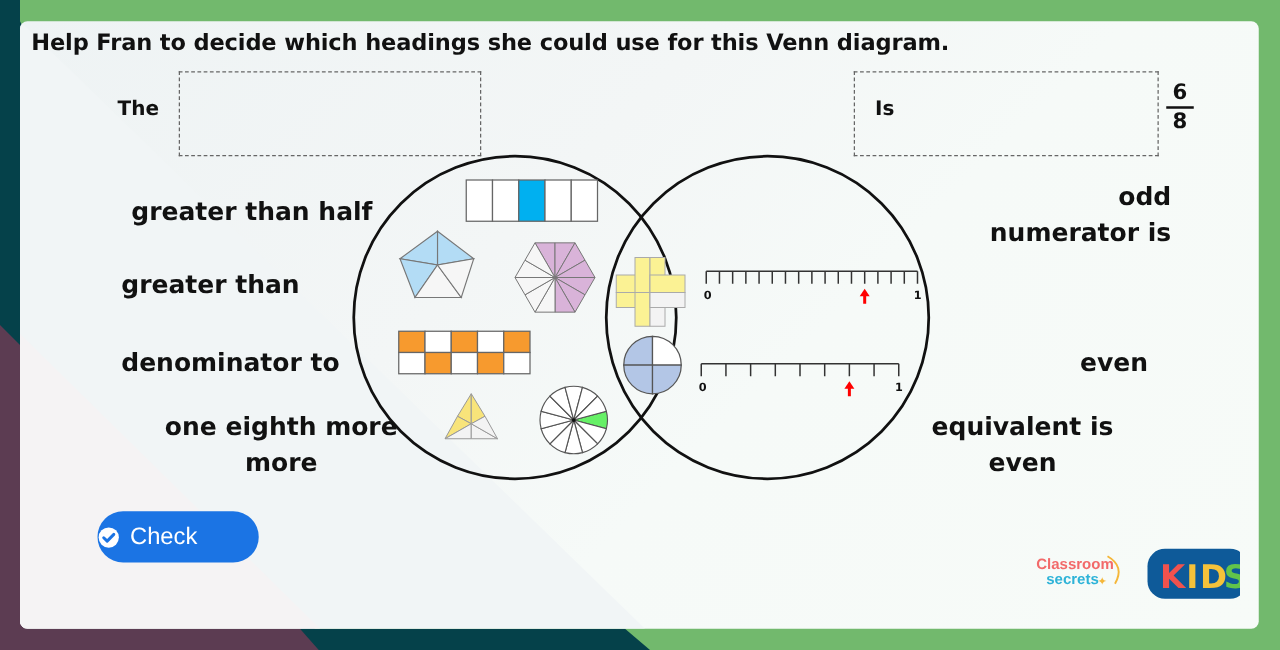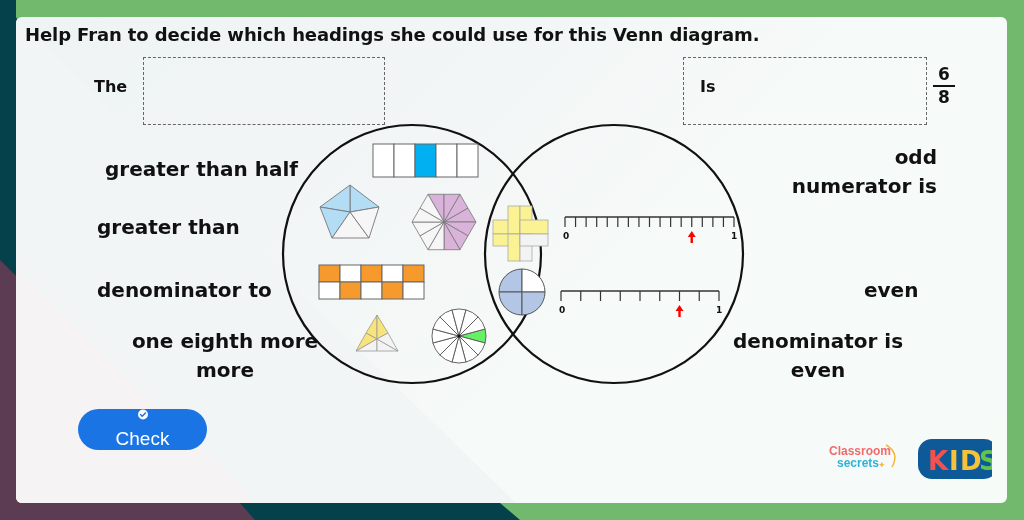--- a/index.html
+++ b/index.html
@@ -11,21 +11,21 @@
   .title{position:absolute;left:9px;top:7px;font-size:18px;font-weight:bold;color:#111;white-space:nowrap;letter-spacing:-0.1px;}
   .lbl{position:absolute;font-weight:bold;color:#111;font-size:16px;}
   .dropbox{position:absolute;border:1.5px dashed #666;background:transparent;box-sizing:border-box;cursor:pointer;}
   .frac{position:absolute;left:917px;top:48px;width:22px;text-align:center;font-weight:bold;color:#111;font-size:17px;line-height:19px;}
   .frac .bar{height:2px;background:#111;margin:1px 0;}
   .word{position:absolute;font-weight:bold;color:#111;font-size:20px;line-height:29px;white-space:nowrap;cursor:grab;}
   .word.center{text-align:center;}
   .word.right{text-align:right;}
   .venn{position:absolute;left:0;top:0;}
   .check-btn{position:absolute;left:62px;top:392px;width:129px;height:41px;border-radius:21px;background:#1b74e4;color:#fff;
-    border:none;font-family:"Liberation Sans","DejaVu Sans",sans-serif;font-size:19px;display:flex;align-items:center;justify-content:center;gap:8px;cursor:pointer;padding:0;flex-direction:column;}
+    border:none;font-family:"Liberation Sans","DejaVu Sans",sans-serif;font-size:19px;display:flex;align-items:center;gap:8px;cursor:pointer;padding:0;}
   .check-btn .ic{width:18px;height:18px;}
   .logo{position:absolute;left:822px;top:437px;}
 </style>
 </head>
 <body>
 
 <svg class="bg-layer" width="1024" height="520" viewBox="0 0 1024 520">
   <rect x="0" y="0" width="1024" height="520" fill="#72b96d"></rect>
   <polygon points="0,0 16,0 16,17 260,520 0,520" fill="#05414a"></polygon>
   <polygon points="0,260 260,520 0,520" fill="#5c3c52"></polygon>
@@ -68,21 +68,21 @@
   </div>
 
   <div class="word right" style="left:740px;top:126px;width:181px;">
     <div>odd</div>
     <div>numerator is</div>
   </div>
   <div class="word" style="left:848px;top:259px;">
     <span>even</span>
   </div>
   <div class="word center" style="left:710px;top:310px;width:184px;">
-    <div>denominator is</div>
+    <div>equivalent is</div>
     <div>even</div>
   </div>
 
   <svg class="venn" width="991" height="486" viewBox="16 17 991 486">
     <g>
       <circle cx="412" cy="254" r="129" fill="none" stroke="#111" stroke-width="2.2"></circle>
     </g>
     <g>
       <circle cx="614" cy="254" r="129" fill="none" stroke="#111" stroke-width="2.2"></circle>
     </g>

